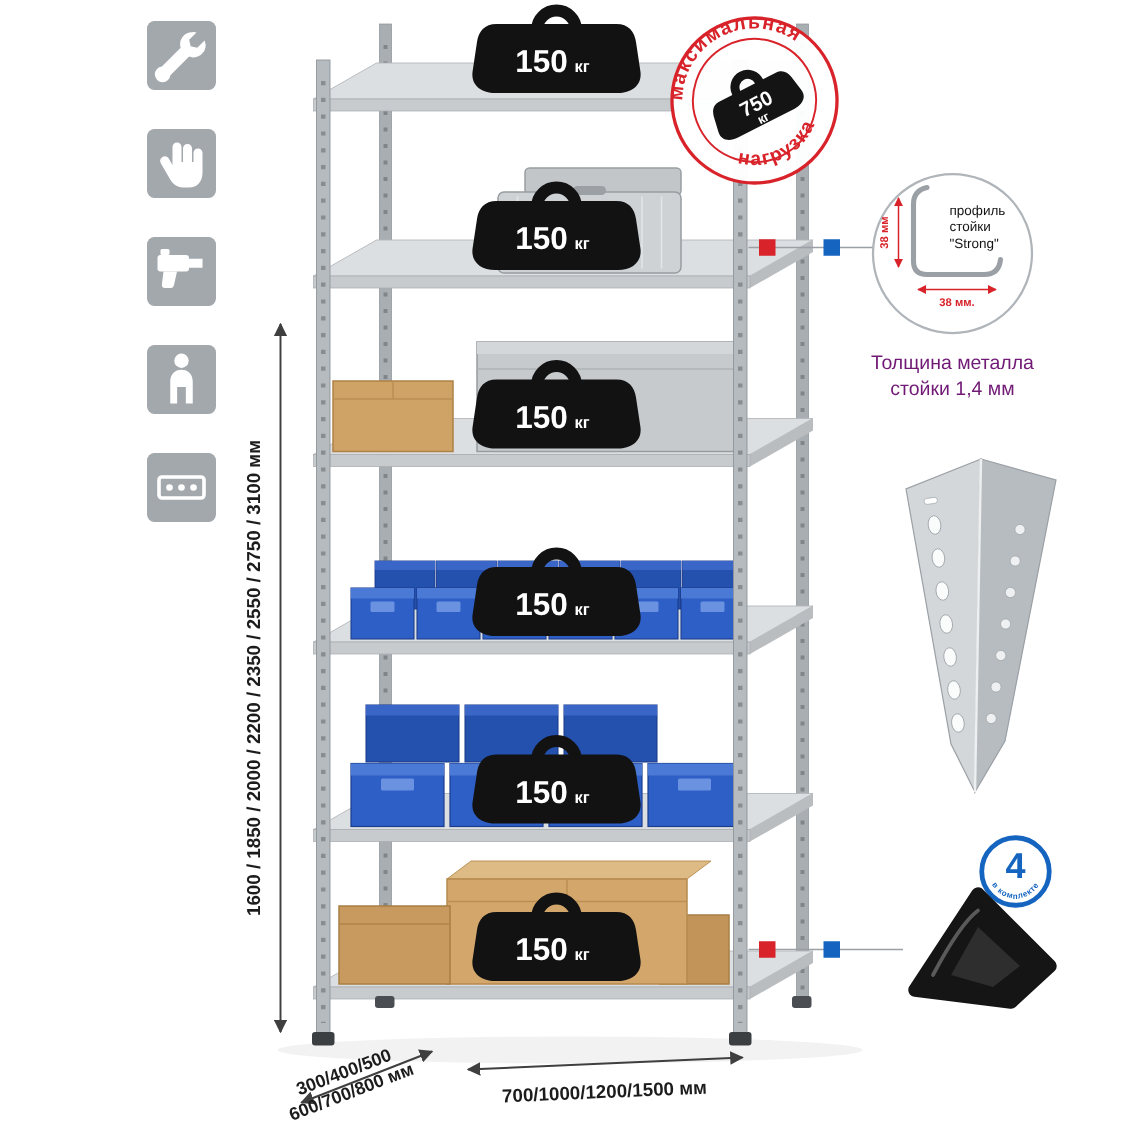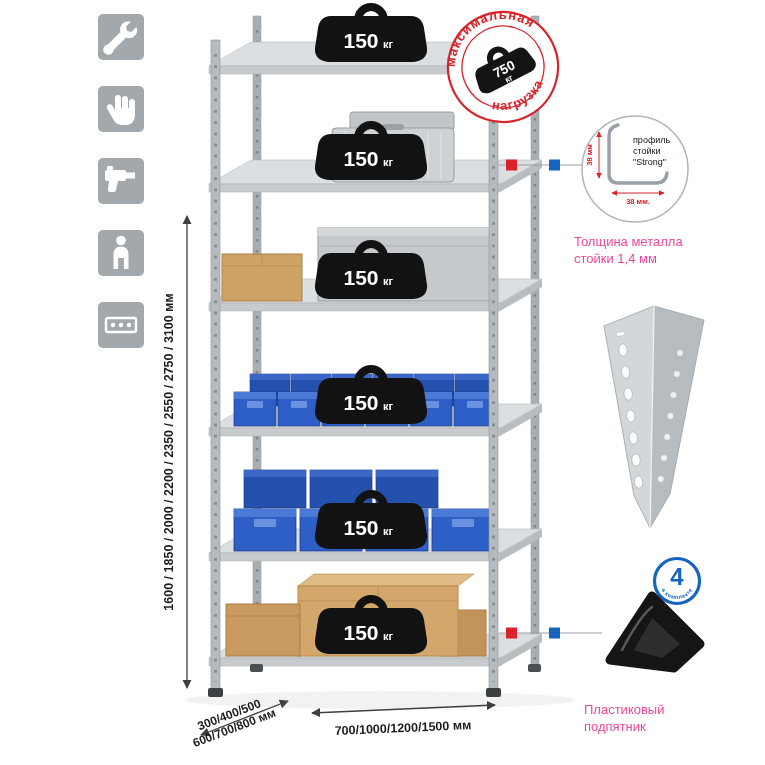--- a/index.html
+++ b/index.html
@@ -3,21 +3,21 @@
 <meta charset="utf-8">
 <style>
   *{margin:0;padding:0;box-sizing:border-box}
   html,body{width:765px;height:765px}
   body{font-family:"Liberation Sans",sans-serif;background:#fff}
   .stage{position:relative;width:765px;height:765px;background:#fff;overflow:hidden}
   .abs{position:absolute}
   .icon-col{position:absolute;left:98px;top:14px;display:flex;flex-direction:column;gap:26px}
   .tile{width:46px;height:46px;background:#a3a8ad;border-radius:5px;display:flex;align-items:center;justify-content:center}
   .tile svg{width:44px;height:44px}
-  .caption{position:absolute;text-align:left;font-size:13px;color:#ec4899;line-height:1.3}
+  .caption{position:absolute;text-align:center;font-size:13px;color:#701a75;line-height:1.3}
   .dim{position:absolute;font-weight:700;color:#1c1c1c;white-space:nowrap}
   .dim-height{left:169px;top:452px;transform:translate(-50%,-50%) rotate(-90deg);font-size:12.5px}
   .dim-width{left:403px;top:728px;transform:translate(-50%,-50%) rotate(-2.5deg);font-size:12.5px}
   .dim-depth{left:232px;top:722px;transform:translate(-50%,-50%) rotate(-21deg);font-size:12px;text-align:center;line-height:1.15}
   svg text{font-family:"Liberation Sans",sans-serif}
   .bval{font-size:21px;font-weight:700;fill:#fff;text-anchor:middle}
   .bunit{font-size:11px;font-weight:700;fill:#fff}
   .stampTxt{font-size:13px;font-weight:700;fill:#d8232a;letter-spacing:1px}
   .stampVal{font-size:13.5px;font-weight:700;fill:#fff;text-anchor:middle}
   .stampUnit{font-size:8.5px;font-weight:700;fill:#fff;text-anchor:middle}
@@ -361,24 +361,20 @@
     <text class="badge4num" x="27" y="31">4</text>
     <text class="badge4txt"><textPath href="#fb" startOffset="50%" text-anchor="middle">в комплекте</textPath></text>
   </svg>
 
   <svg class="abs" style="left:594px;top:576px" width="122" height="104" viewBox="0 0 122 104">
     <path d="M16 84 L58 20 L106 68 L80 92 Z" fill="#151515" stroke="#151515" stroke-width="9" stroke-linejoin="round"></path>
     <path d="M40 74 L58 42 L86 68 L68 82 Z" fill="#2e2e2e"></path>
     <path d="M28 74 Q46 40 58 31" fill="none" stroke="#5a5a5a" stroke-width="2.5" stroke-linecap="round"></path>
   </svg>
 
-  <div class="caption" style="left:584px;top:702px;width:136px">
-    <div>Пластиковый</div>
-    <div>подпятник</div>
-  </div>
 
   <div class="dim dim-height">1600 / 1850 / 2000 / 2200 / 2350 / 2550 / 2750 / 3100 мм</div>
   <div class="dim dim-width">700/1000/1200/1500 мм</div>
   <div class="dim dim-depth">
     <div>300/400/500</div>
     <div>600/700/800 мм</div>
   </div>
 
 </div>
 

